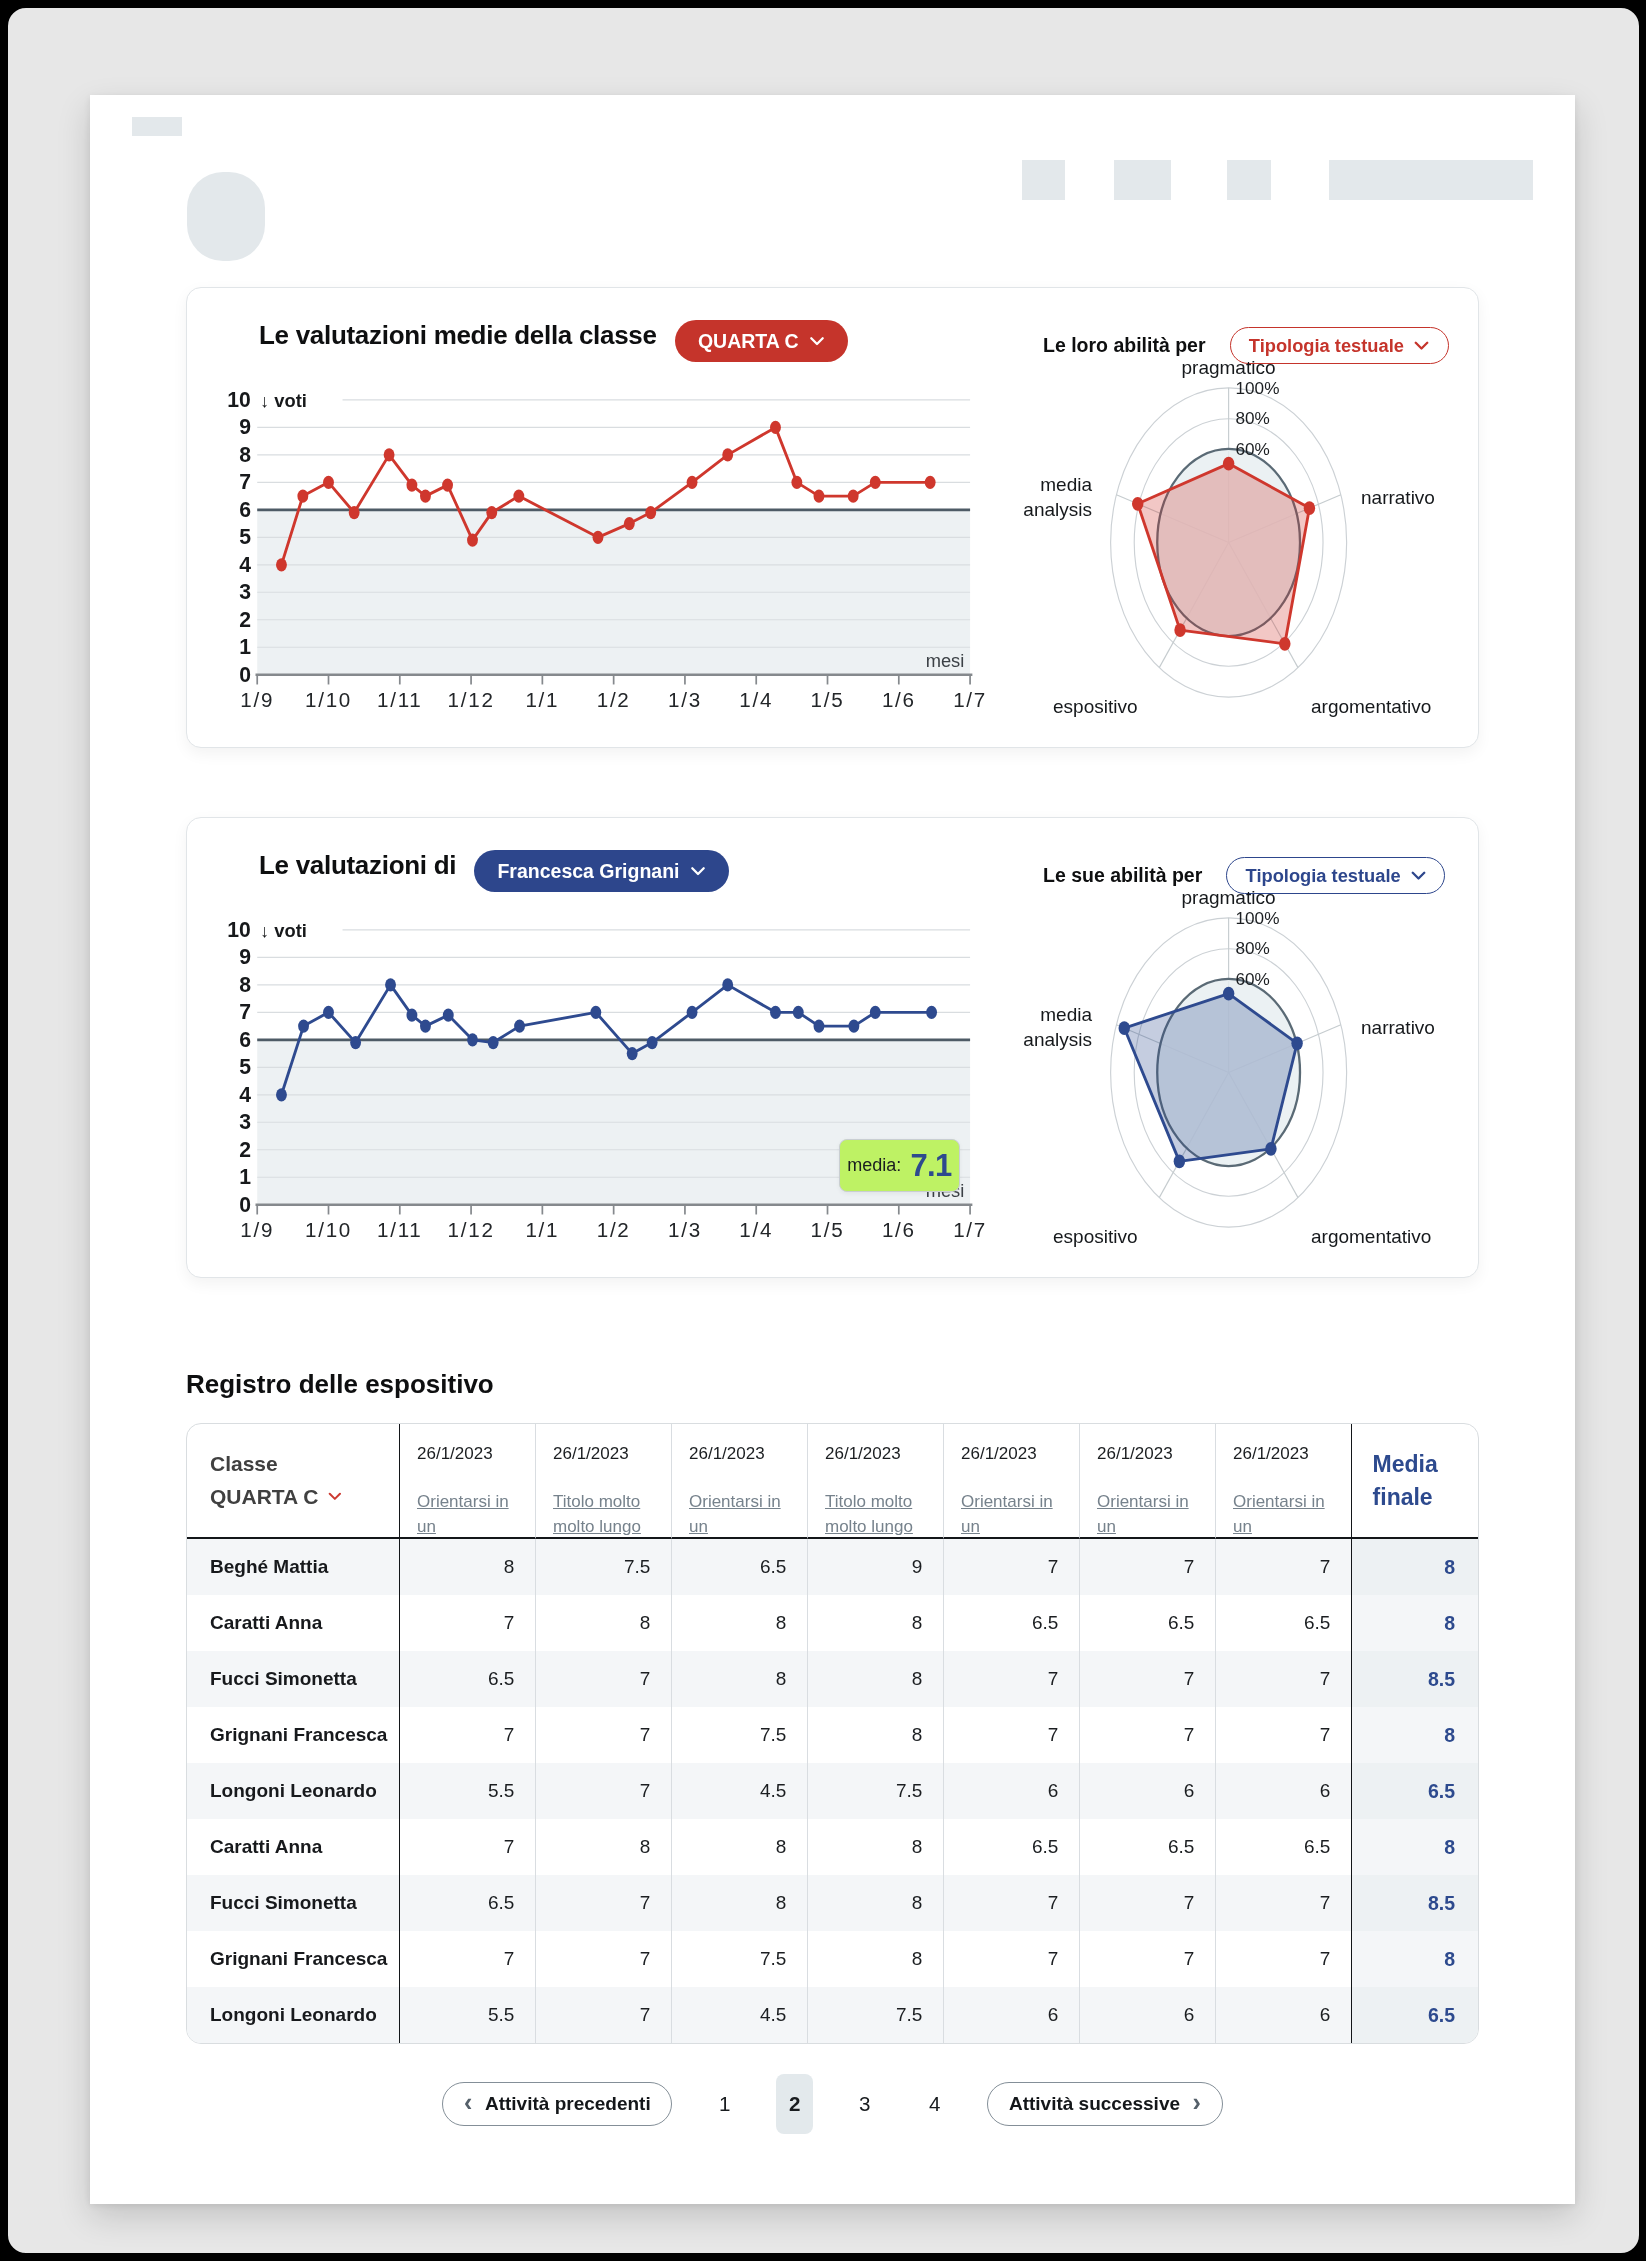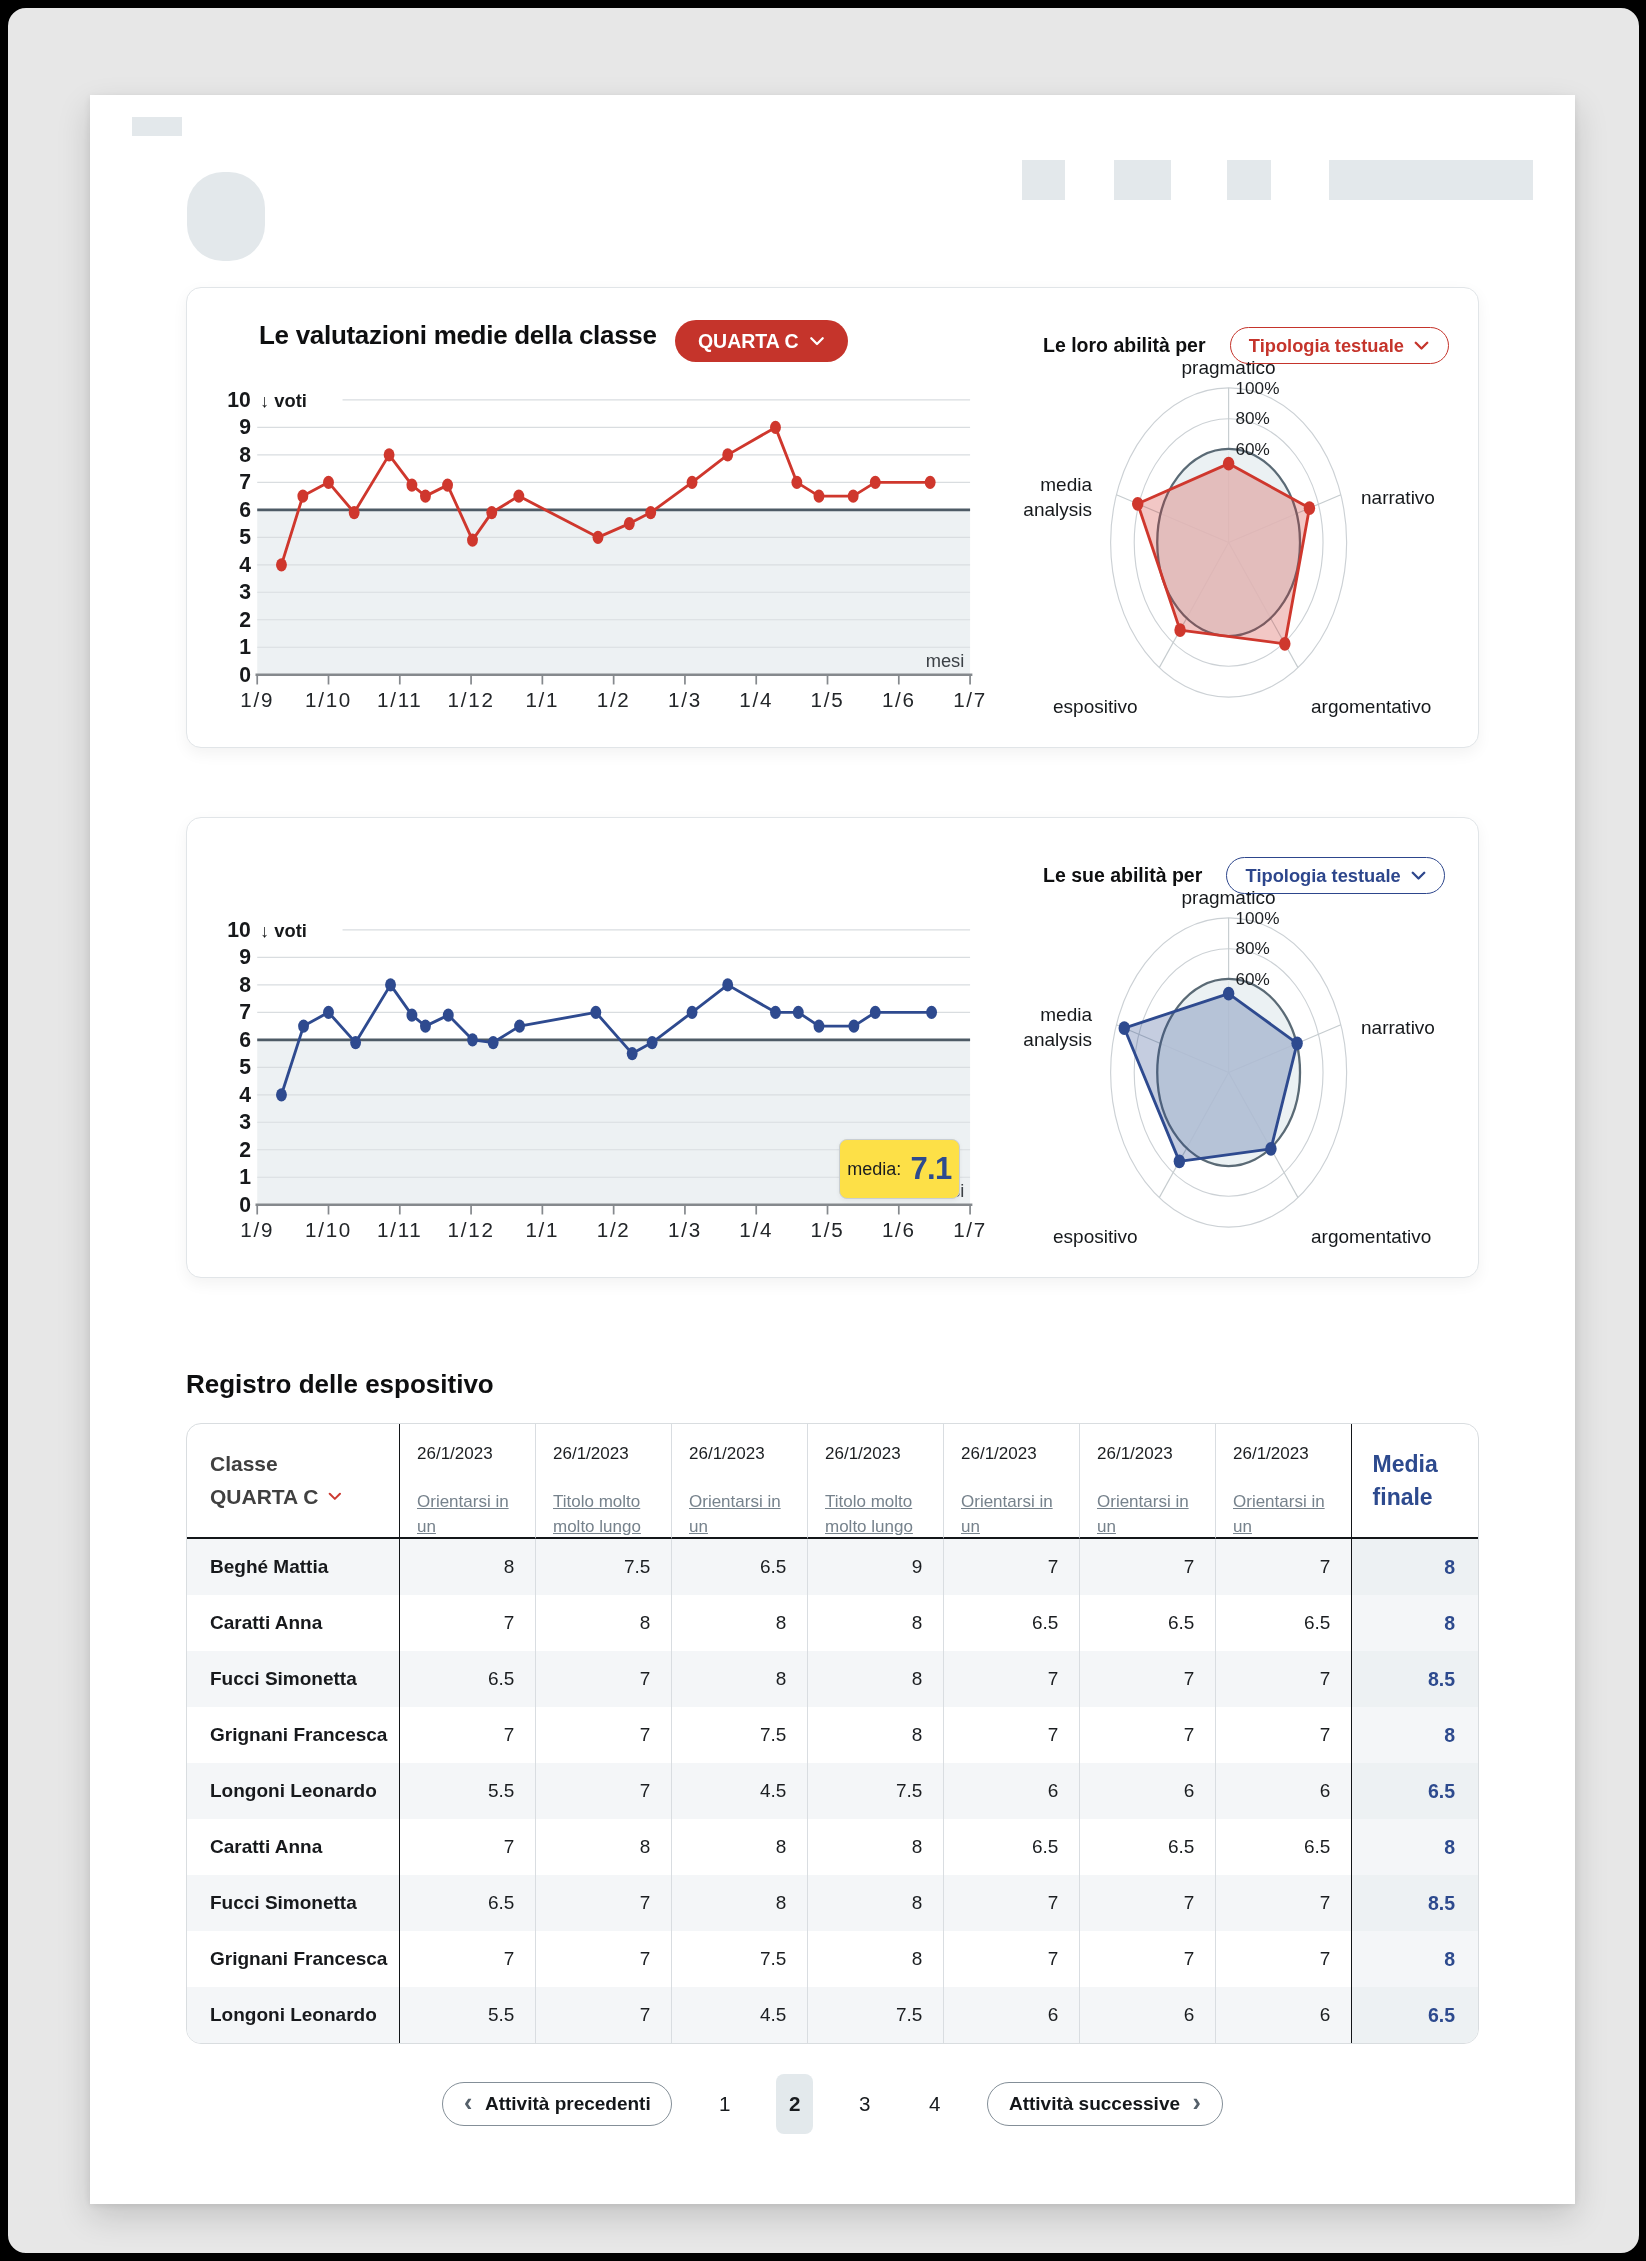--- a/index.html
+++ b/index.html
@@ -23,21 +23,21 @@
   .head-right{position:absolute;left:847px;top:37px;display:flex;align-items:center;gap:15px;}
   .head-right h3{margin:9px;font-size:19.5px;font-weight:700;color:#0e0f10;}
   .pill{display:flex;align-items:center;gap:10.3px;border-radius:23px;font-family:"Liberation Sans",sans-serif;font-weight:700;cursor:pointer;}
   .pill-solid{height:42px;padding:0 23px;border:none;color:#fff;font-size:19.5px;}
   .pill-outline{height:37px;padding:0 18.3px;background:#fff;font-size:18.3px;border:1.7px solid currentColor;}
   .chev{display:inline-flex;}
 
   .linechart{position:absolute;left:34px;top:89px;width:779px;height:355px;}
   .radar{position:absolute;left:802px;top:54px;width:493px;height:401px;}
   .radar-label{position:absolute;font-size:19px;color:#16191c;line-height:1.3;}
-  .mediabox{position:absolute;left:652px;top:321px;width:121px;height:60px;background:#fde047;border:1.1px solid #c9ced2;border-radius:8px;box-sizing:border-box;display:flex;align-items:center;justify-content:center;gap:9.2px;box-shadow:0 1.7px 4.6px rgba(0,0,0,.05);}
+  .mediabox{position:absolute;left:652px;top:321px;width:121px;height:53px;background:#bef264;border:1.1px solid #c9ced2;border-radius:8px;box-sizing:border-box;display:flex;align-items:center;justify-content:center;gap:9.2px;box-shadow:0 1.7px 4.6px rgba(0,0,0,.05);}
   .mediabox .lbl{font-size:18px;color:#1a1d20;}
   .mediabox .val{font-size:31px;font-weight:700;color:#2d4a8e;letter-spacing:-0.6px;}
 
   h2.registro{position:absolute;left:96px;top:1274px;margin:0;font-size:26px;font-weight:700;color:#0e0f10;}
 
   .tablecard{position:absolute;left:96px;top:1328px;width:1293px;background:#fff;border:1.1px solid #d9dde0;border-radius:15px;box-sizing:border-box;overflow:hidden;}
   .grid{display:grid;grid-template-columns:212px repeat(7,136px) minmax(0,1fr);}
   .cell{box-sizing:border-box;}
   .th{height:115px;border-bottom:2.3px solid #131619;}
   .td{height:56px;display:flex;align-items:center;}
@@ -188,20 +188,31 @@
             <ellipse cx="418" cy="212.3" rx="10" ry="12" fill="#cf372d"></ellipse>
             <ellipse cx="559.0607024968972" cy="289.9270962935102" rx="10" ry="12" fill="#cf372d"></ellipse>
             <ellipse cx="516.077847197522" cy="526.932016669801" rx="10" ry="12" fill="#cf372d"></ellipse>
             <ellipse cx="333.2413666194254" cy="502.90421193686507" rx="10" ry="12" fill="#cf372d"></ellipse>
             <ellipse cx="259.30670969099066" cy="282.4179833301989" rx="10" ry="12" fill="#cf372d"></ellipse>
           </svg><div class="radar-label" style="left:182px;top:13.7px;width:115px;text-align:center;white-space:pre-line;">pragmatico</div><div class="radar-label" style="left:372px;top:144px;white-space:pre-line;">narrativo</div><div class="radar-label" style="left:322px;top:353px;white-space:pre-line;">argomentativo</div><div class="radar-label" style="left:64px;top:353px;white-space:pre-line;">espositivo</div><div class="radar-label" style="left:0px;top:131px;width:103px;text-align:right;white-space:pre-line;">media
 analysis</div></div>
     </section>
 
     <section class="card card2">
+      <div class="head-left">
+        <h2>Le valutazioni di</h2>
+        <button class="pill pill-solid" id="pill-student" style="background: rgb(45, 70, 140);">
+          <span>Francesca Grignani</span>
+          <span class="chev">
+              <svg width="16" height="10.3" viewBox="0 0 28 18">
+                <polyline points="4,4 14,14 24,4" fill="none" stroke="#fff" stroke-width="4" stroke-linecap="round" stroke-linejoin="round"></polyline>
+              </svg>
+            </span>
+        </button>
+      </div>
       <div class="head-right">
         <h3>Le sue abilità per</h3>
         <button class="pill pill-outline" id="pill-student-abil" style="color: rgb(45, 70, 140);">
           <span>Tipologia testuale</span>
           <span class="chev">
               <svg width="15" height="9.2" viewBox="0 0 26 16">
                 <polyline points="3,3 13,13 23,3" fill="none" stroke="currentColor" stroke-width="4" stroke-linecap="round" stroke-linejoin="round"></polyline>
               </svg>
             </span>
         </button>

